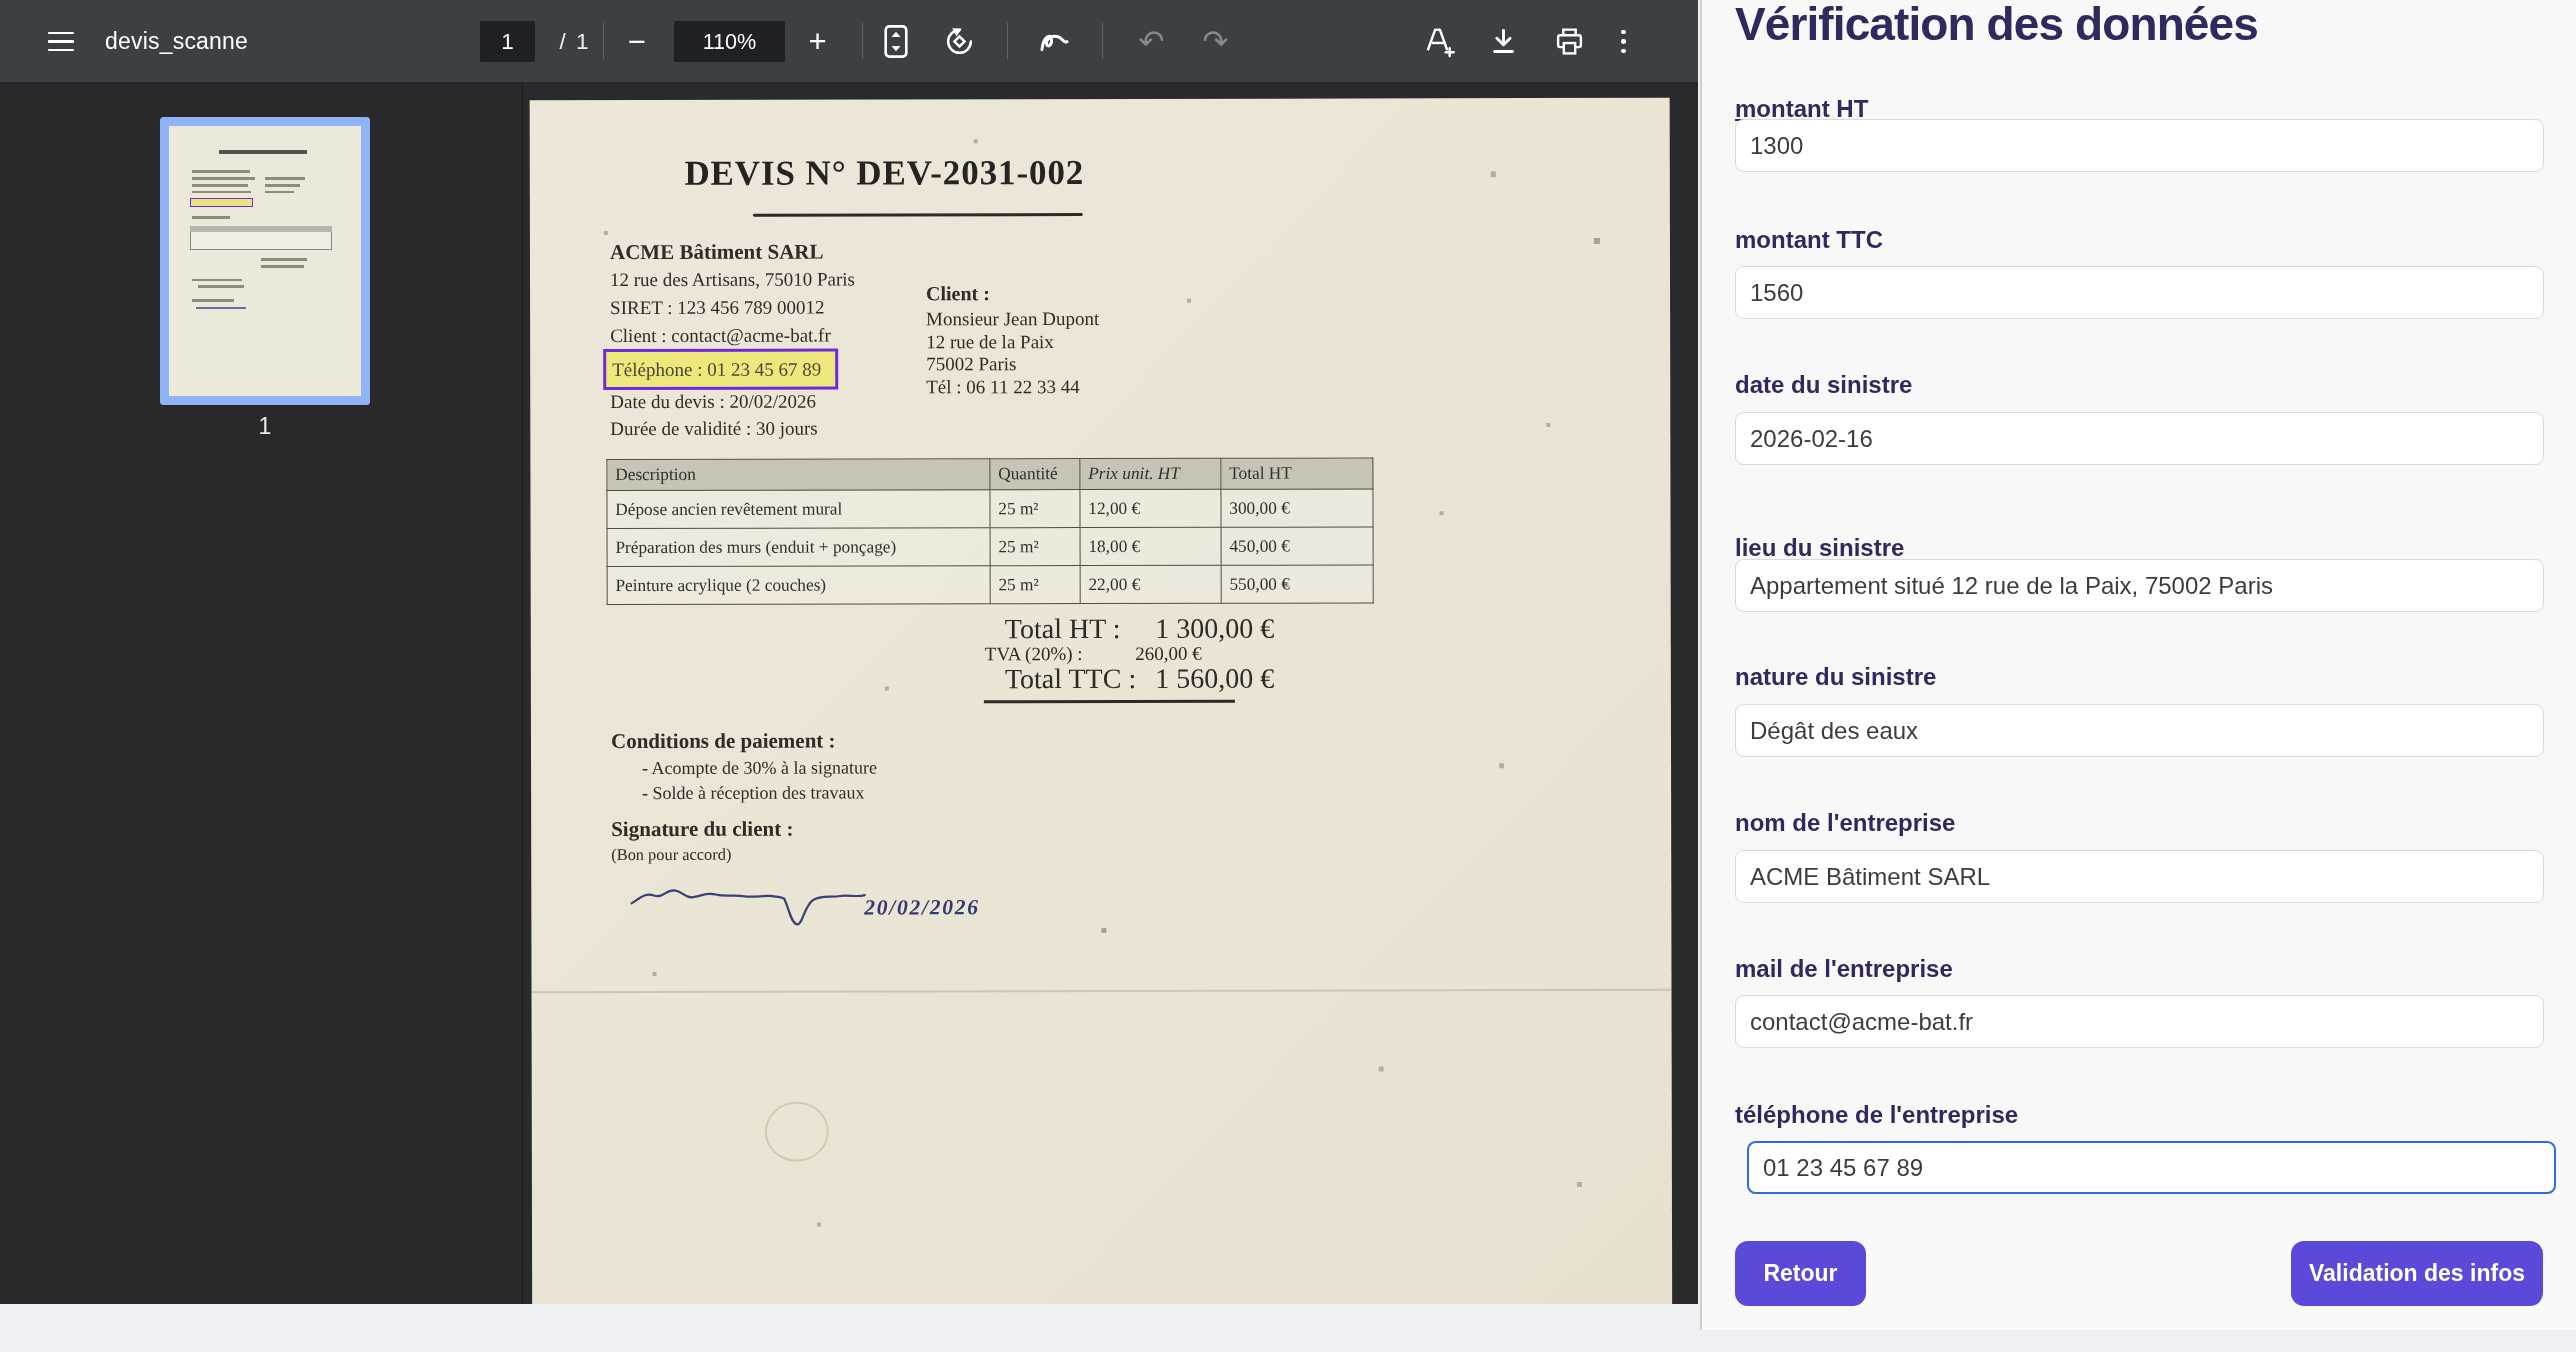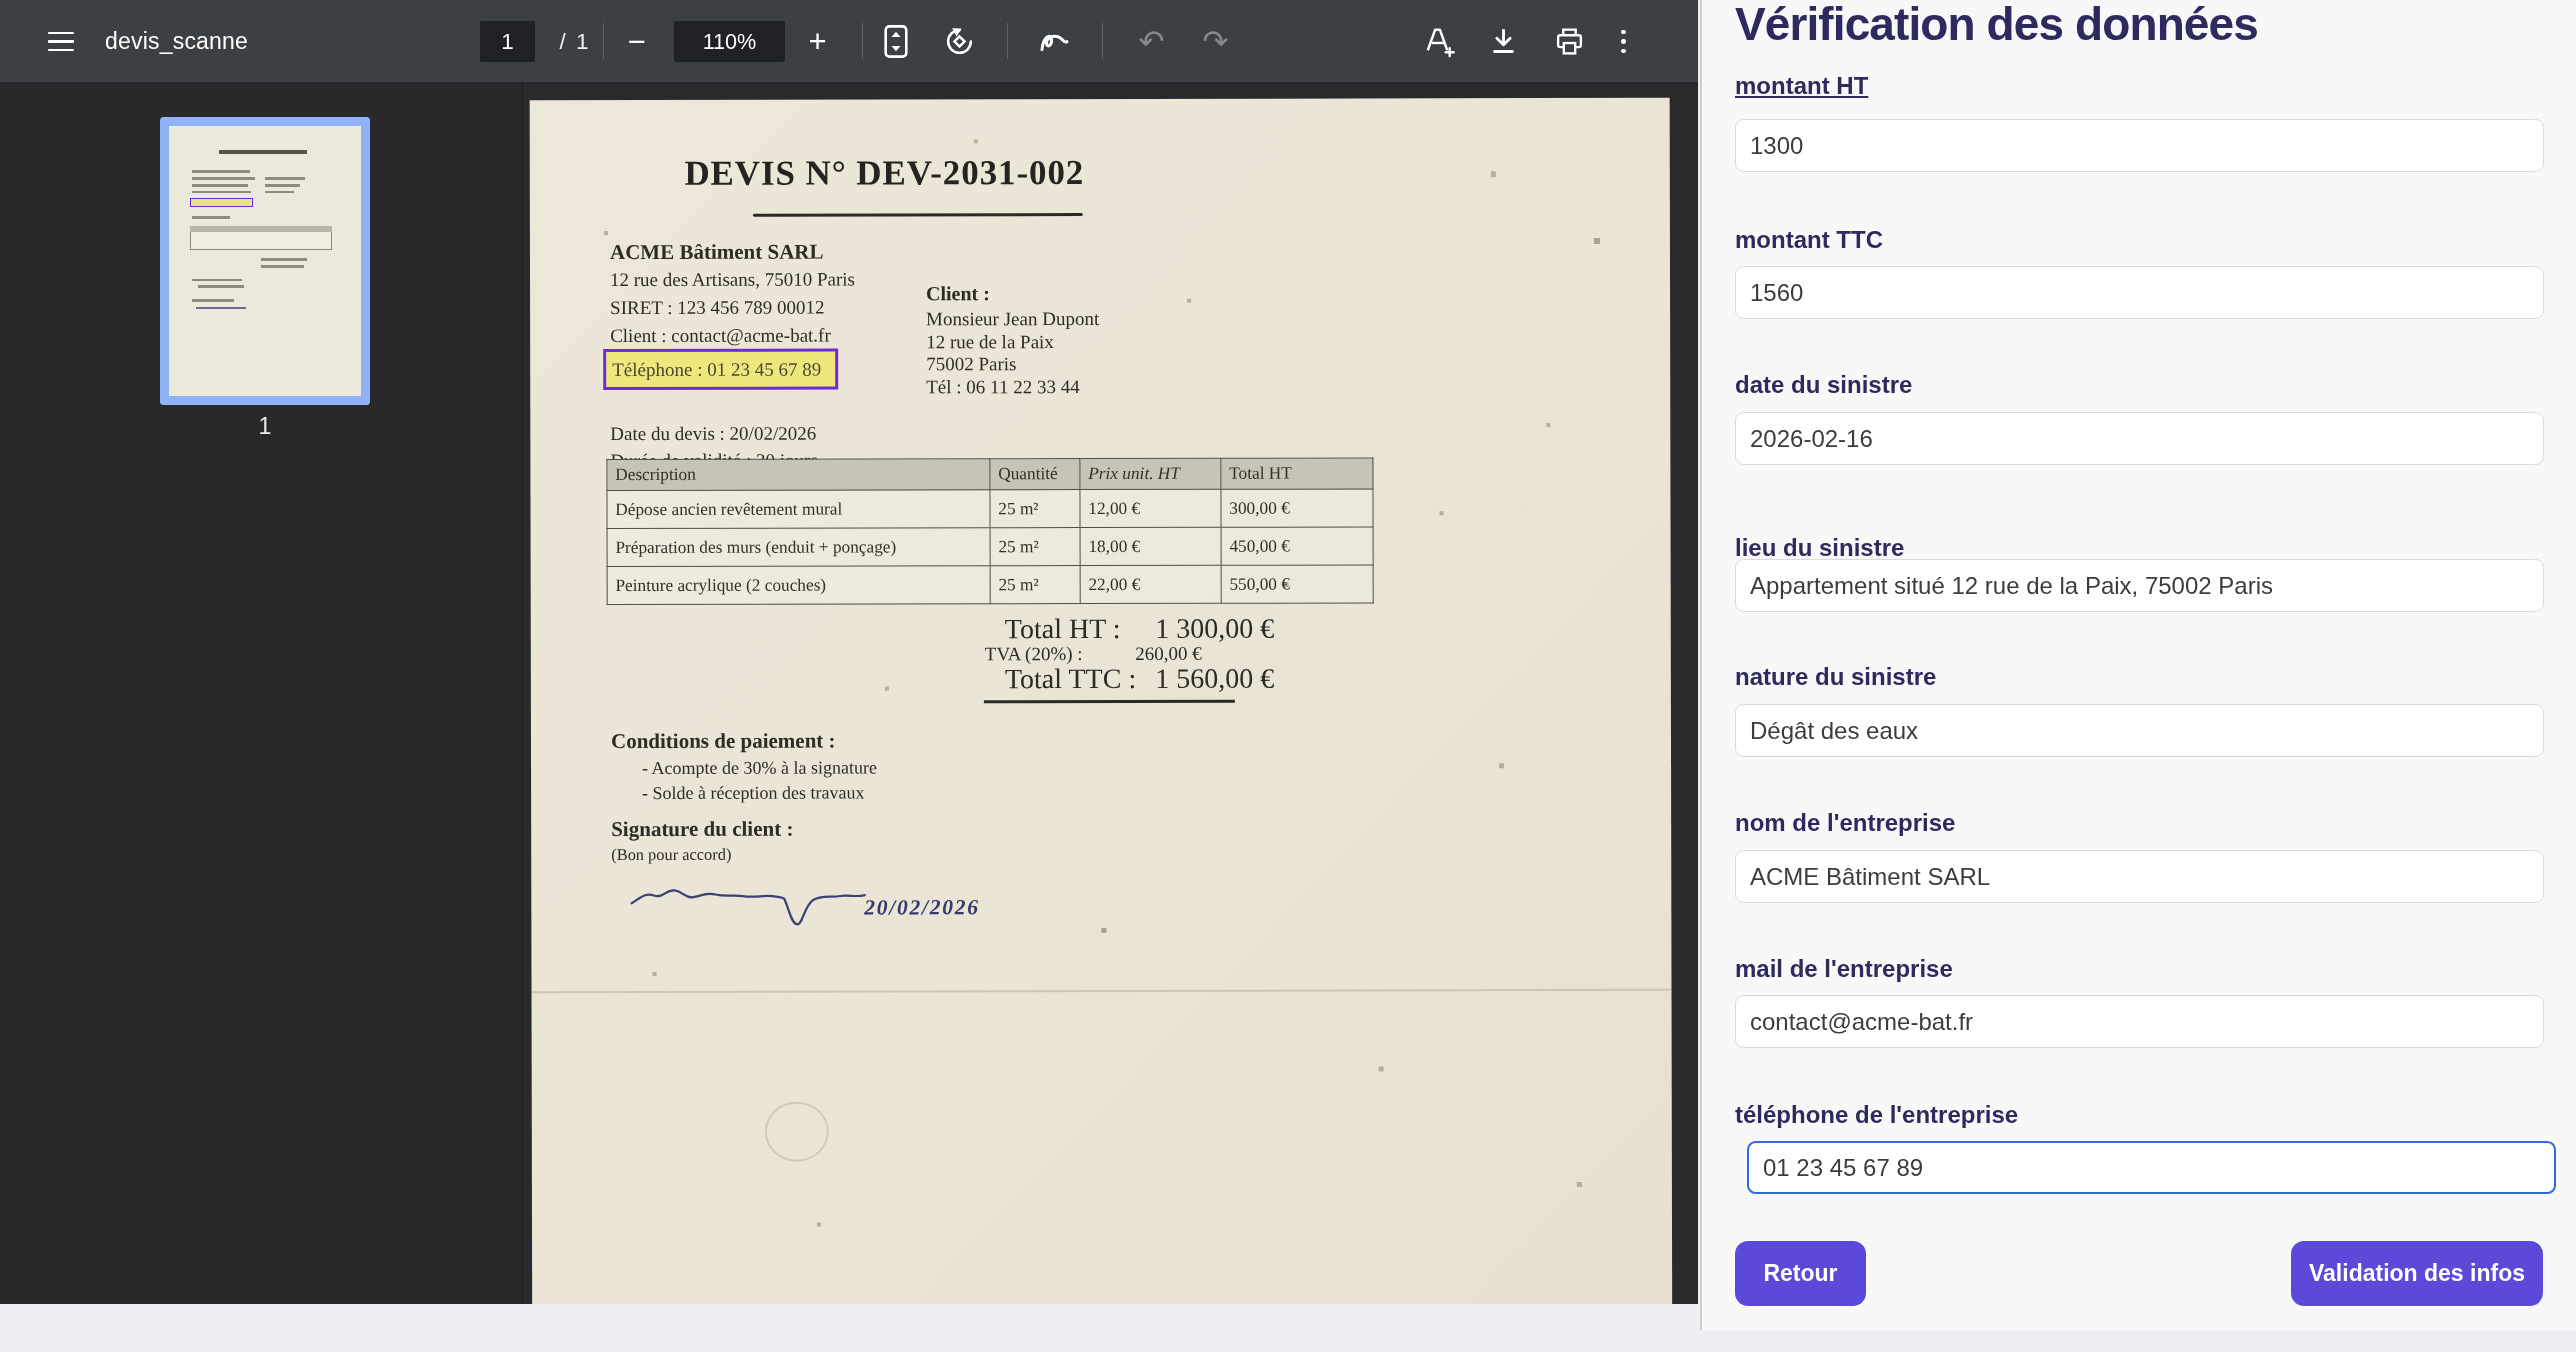--- a/index.html
+++ b/index.html
@@ -49,21 +49,21 @@
 
   .dv-title { position:absolute; left:130px; top:54px; width:449px; text-align:center; font-size:35px; font-weight:bold; letter-spacing:0.9px; color:#262420; }
   .dv-title-rule { position:absolute; left:223px; top:114px; width:330px; height:2.6px; background:#2c2a24; border-radius:1.7px; }
 
   .blk { position:absolute; font-size:19px; line-height:28px; }
   .company-blk { left:80px; top:138px; }
   .company-blk .b1 { font-weight:bold; font-size:21px; }
   .phone-box { position:absolute; left:73px; top:249px; width:235px; height:41px; border:3.5px solid #6c2bdf; background:#eee87c; display:flex; align-items:center; padding-left:6px; font-size:19px; color:#4a4632; }
   .client-blk { left:396px; top:180px; line-height:22.5px; }
   .client-blk .b1 { font-weight:bold; font-size:20px; line-height:29px; }
-  .date-blk { left:80px; top:320px; line-height:27px; }
+  .date-blk { left:80px; top:288px; line-height:27px; }
 
   .dv-table { position:absolute; left:76px; top:359px; width:767px; border:1.7px solid #524e42; border-collapse:collapse; font-size:17.3px; color:#33302a; }
   .dv-table th { background:#c7c4b5; font-weight:normal; text-align:left; height:31px; padding-left:7.8px; border:1.7px solid #524e42; }
   .dv-table td { height:38px; padding-left:7.8px; border:1.7px solid #524e42; background:rgba(255,255,255,.16); }
   .c-desc { width:383px; } .c-qty { width:90px; } .c-pu { width:141px;font-style:italic; } .c-tot { width:152px; }
 
   .totals { position:absolute; left:454px; top:517px; font-size:19px; color:#2c2a24; }
   .totals .row { display:flex; line-height:25px; }
   .totals .lab { width:140px; }
   .totals .val { padding-left:10.4px; }
@@ -330,21 +330,21 @@
         </div>
       </div>
     </div>
   </div>
 
   <div class="split"></div>
 
   <div class="panel">
     <div class="panel-title">Vérification des données</div>
 
-    <div class="fgroup flabel" style="top:72px;text-decoration:underline;">montant HT</div>
+    <div class="fgroup flabel" style="top:95px;text-decoration:underline;">montant HT</div>
     <input class="finput" style="top: 119px;" value="1300">
 
     <div class="fgroup flabel" style="top:226px;">montant TTC</div>
     <input class="finput" style="top: 266px;" value="1560">
 
     <div class="fgroup flabel" style="top:371px;">date du sinistre</div>
     <input class="finput" style="top: 412px;" value="2026-02-16">
 
     <div class="fgroup flabel" style="top:518px;margin-top:16px;">lieu du sinistre</div>
     <input class="finput" style="top: 559px;" value="Appartement situé 12 rue de la Paix, 75002 Paris">

